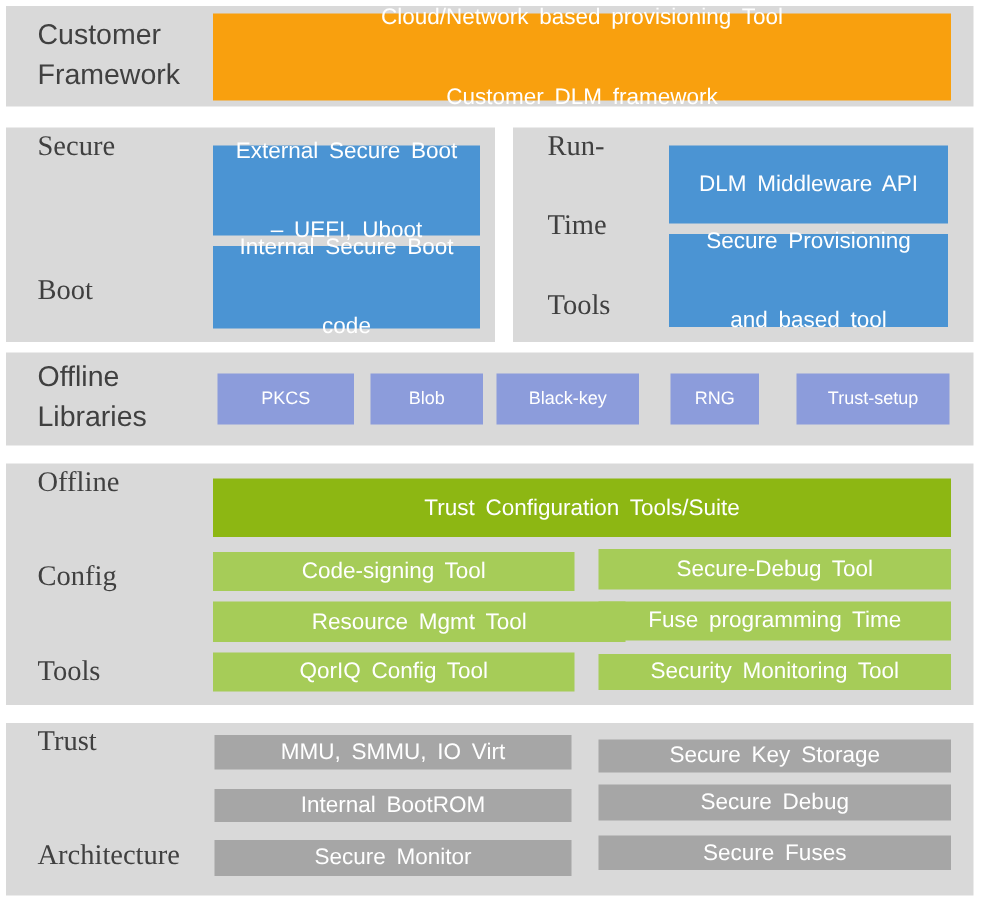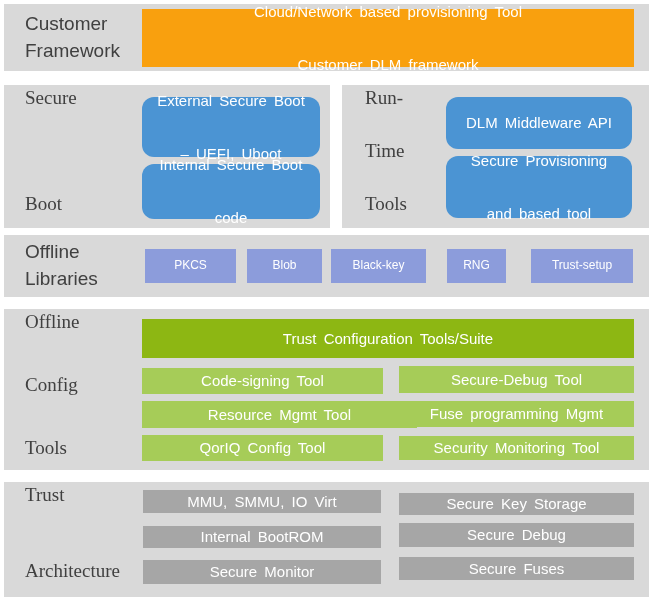--- a/index.html
+++ b/index.html
@@ -51,21 +51,21 @@
     text-align: center;
     color: var(--box_text);
     font-size: 15px;
     line-height: 1.32;
     word-spacing: 3px;
     white-space: nowrap;
     gap: 33px;
   }
   .box span { display: block; }
   .orange { background: var(--orange); }
-  .blue { background: var(--blue); border-radius: 12px; }
+  .blue { background: var(--blue); }
   .periwinkle { background: var(--periwinkle); font-size: 12px; }
   .green-dark { background: var(--green_dark); }
   .green-light { background: var(--green_light); }
   .gray { background: var(--gray_box); }
 </style>
 </head>
 <body>
 
 <div id="diagram">
 
@@ -74,21 +74,21 @@
       <span>Customer</span>
       <span>Framework</span>
     </div>
     <div class="box orange" style="left:138px; top:5px; width:492px; height:58px;">
       <span>Cloud/Network based provisioning Tool</span>
       <span>Customer DLM framework</span>
     </div>
   </div>
 
   <div class="band" style="left:4px; top:85px; width:326px; height:143px;">
-    <div class="band-label v-bottom" style="padding-bottom:10px;">
+    <div class="band-label v-bottom" style="padding-bottom:20px;">
       <span>Secure</span>
       <span>Boot</span>
     </div>
     <div class="box blue" style="left:138px; top:12px; width:178px; height:60px;">
       <span>External Secure Boot</span>
       <span>– UEFI, Uboot</span>
     </div>
     <div class="box blue" style="left:138px; top:79px; width:178px; height:55px;">
       <span>Internal Secure Boot</span>
       <span>code</span>
@@ -147,21 +147,21 @@
     <div class="box green-light" style="left:138px; top:92px; width:275px; height:27px;">
       <span>Resource Mgmt Tool</span>
     </div>
     <div class="box green-light" style="left:138px; top:126px; width:241px; height:26px;">
       <span>QorIQ Config Tool</span>
     </div>
     <div class="box green-light" style="left:395px; top:57px; width:235px; height:27px;">
       <span>Secure-Debug Tool</span>
     </div>
     <div class="box green-light" style="left:395px; top:92px; width:235px; height:26px;">
-      <span>Fuse programming Mgmt</span>
+      <span>Fuse programming Time</span>
     </div>
     <div class="box green-light" style="left:395px; top:127px; width:235px; height:24px;">
       <span>Security Monitoring Tool</span>
     </div>
   </div>
 
   <div class="band" style="left:4px; top:482px; width:645px; height:115px;">
     <div class="band-label v-bottom" style="padding-bottom:12px;">
       <span>Trust</span>
       <span>Architecture</span>

